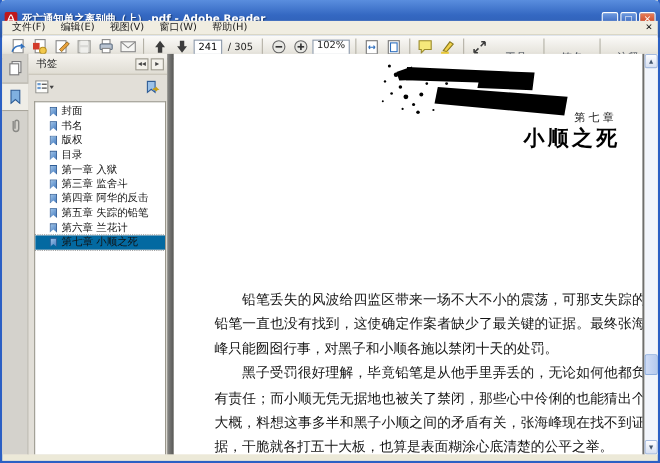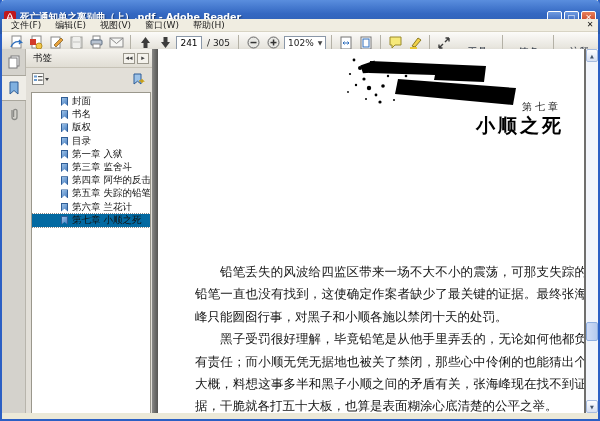--- a/index.html
+++ b/index.html
@@ -32,21 +32,21 @@
   .toolbar { position:absolute; left:0; top:32px; width:596px; height:22px;
              background:linear-gradient(180deg,#fcfbf9 0%,#e8e6df 70%,#d6d3ca 100%);
              border-bottom:1px solid #8e8c84; display:flex; align-items:center; padding:0 5px; gap:2px; }
   .tbtn { width:18px; height:18px; display:flex; align-items:center; justify-content:center;
           border-radius:2px; flex:0 0 auto; }
   .tb-sep { width:1px; height:16px; background:#b4b1a6; margin:0 3px; flex:0 0 auto; }
   .page-input { width:26px; height:14px; font-size:9px; text-align:center; border:1px solid #8a97a8;
                 background:#fff; font-family:"DejaVu Sans",sans-serif; }
   .page-total { font-size:9px; color:#222; margin:0 3px 0 3px; white-space:nowrap; }
   .zoom-box { height:14px; background:#fff; border:1px solid #8a97a8; font-size:9px; color:#222;
-              display:flex; align-items:center; padding:0 3px; gap:4px; }
+              display:flex; align-items:center; padding:0 3px; gap:4px;flex-direction:column; }
   .zoom-caret { font-size:6px; color:#444; }
   .tb-right { margin-left:auto; display:flex; align-items:center; }
   .tb-text-btn { font-size:10px; color:#39414d; padding:2px 12px; white-space:nowrap;margin-top:19px; }
 
   
   .main { position:absolute; left:0; top:49px; width:564px; height:364px; }
 
   .nav-strip { position:absolute; left:0; top:0; width:24px; height:364px; background:#d4d2cc;
                border-right:1px solid #b8b5ac; }
   .nav-tab { width:24px; height:26px; display:flex; align-items:center; justify-content:center; }
@@ -55,21 +55,21 @@
   .bm-panel { position:absolute; left:24px; top:0; width:126px; height:364px; background:#e2dfd8; }
   .bm-header { height:19px; display:flex; align-items:center; padding:0 3px 0 7px;
                background:linear-gradient(180deg,#f5f3ee,#e0ddd4); border-bottom:1px solid #c6c2b6; }
   .bm-header-title { font-size:9.5px; color:#222; flex:1; }
   .hbtn { width:12px; height:11px; border:1px solid #9a978c; background:#f4f2ec; font-size:7px;
           line-height:9px; text-align:center; color:#444; margin-left:2px; }
   .bm-toolbar { height:22px; display:flex; align-items:center; padding:0 6px; }
   .bm-tb-right { margin-left:auto; }
   .bm-tree { position:absolute; left:5px; top:43px; right:1px; bottom:0; background:#fff;
              border:1px solid #9a978c; border-bottom:none; overflow:hidden; padding-top:2px; }
-  .bm-row { height:13.2px; display:flex; align-items:center; gap:4px; padding-left:29px; white-space:nowrap; }
+  .bm-row { height:13.2px; display:flex; align-items:center; gap:4px; padding-left:13px; white-space:nowrap; }
   .bm-ico { width:7px; height:9px; flex:0 0 auto;
             background:linear-gradient(135deg,#9cc2e8 0%,#4a7fc1 100%); border:1px solid #2f5d96;
             clip-path:polygon(0 0,100% 0,100% 100%,50% 68%,0 100%); }
   .bm-label { font-size:9.5px; color:#111; }
   .bm-row.selected { background:#0369a1; outline:1px dotted #8a8a8a; }
 
   .splitter { position:absolute; left:150px; top:0; width:6px; height:364px;
               background:linear-gradient(90deg,#8a8a88,#6e6e6c 50%,#565654); }
 
   .doc-pane { position:absolute; left:156px; top:0; width:428px; height:364px; background:#fff;

